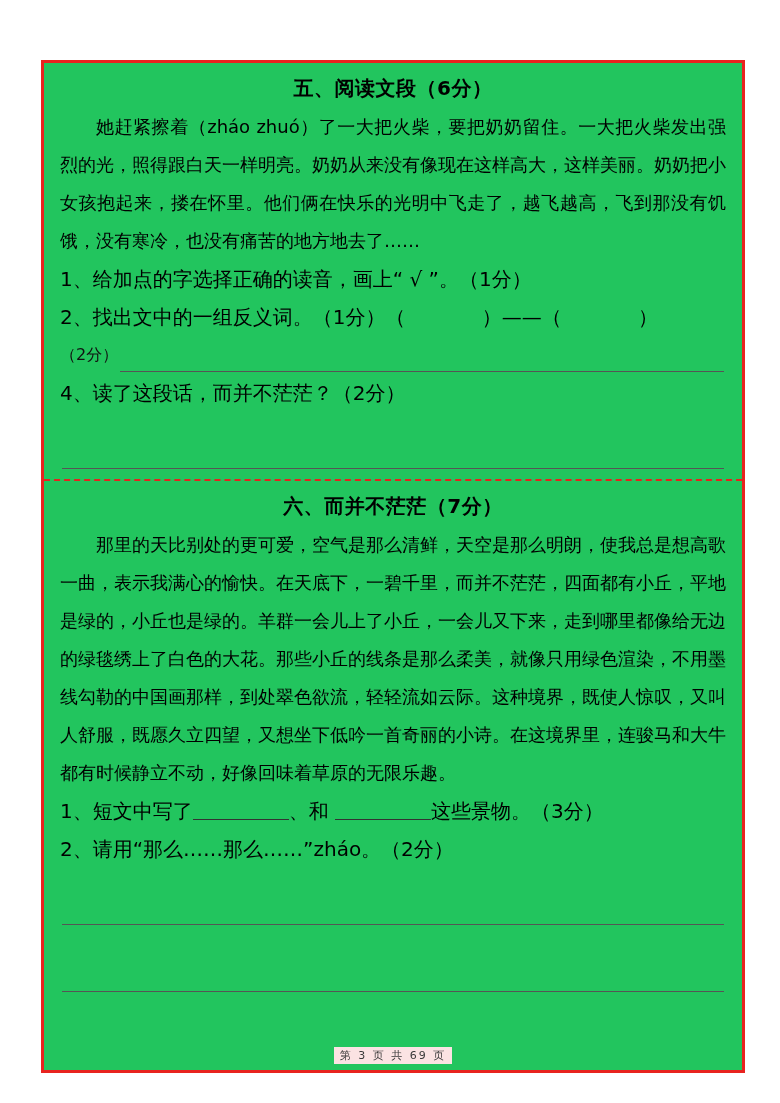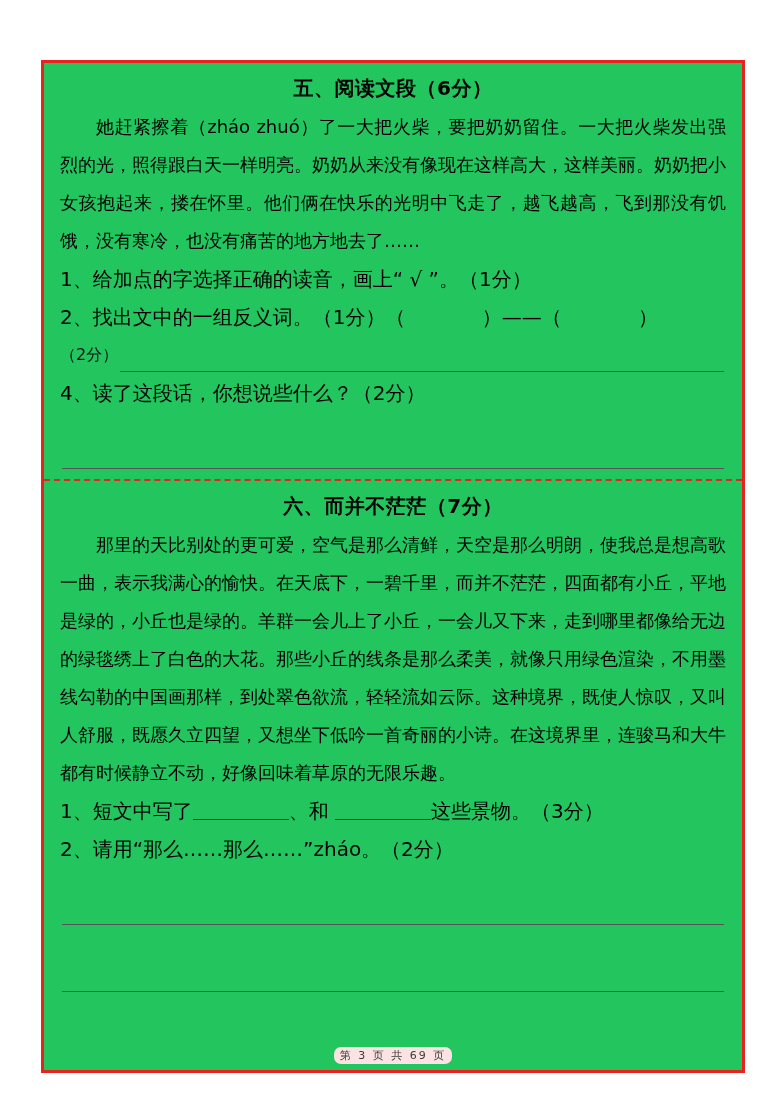--- a/index.html
+++ b/index.html
@@ -121,21 +121,20 @@
     text-align: center;
   }
   .footer-text {
     display: inline-block;
     font-size: 11px;
     letter-spacing: 2px;
     color: #3a3a3a;
     background: #fbe3e3;
     padding: 1px 6px;
     font-family: "DejaVu Sans", "Liberation Sans", sans-serif;
-    border-radius: 7px;
   }
 
   .spacer-sm { height: 10px; }
   .spacer-md { height: 22px; }
 </style>
 </head>
 <body>
 
 <div class="page">
   <div class="page-inner">
@@ -148,21 +147,21 @@
       <div class="question"><span>1、</span><span>给加点的字选择正确的读音，画上“ √ ”。（1分）</span></div>
 
       <div class="question"><span>2、</span><span>找出文中的一组反义词。（1分）（            ）——（            ）</span></div>
 
 
       <div class="q-row">
         <span class="lead">（2分）</span>
         <span class="answer-line flex-grow"></span>
       </div>
 
-      <div class="question"><span>4、</span><span>读了这段话，你想说些什么？（2分）</span></div>
+      <div class="question"><span>4、</span><span>读了这段话，而并不茫茫？（2分）</span></div>
 
       <div class="spacer-md"></div>
       <div class="answer-line"></div>
       <div class="spacer-sm"></div>
     </div>
 
     <div class="dotted-divider"></div>
 
     <div class="section">
       <div class="section-title">六、而并不茫茫（7分）</div>

